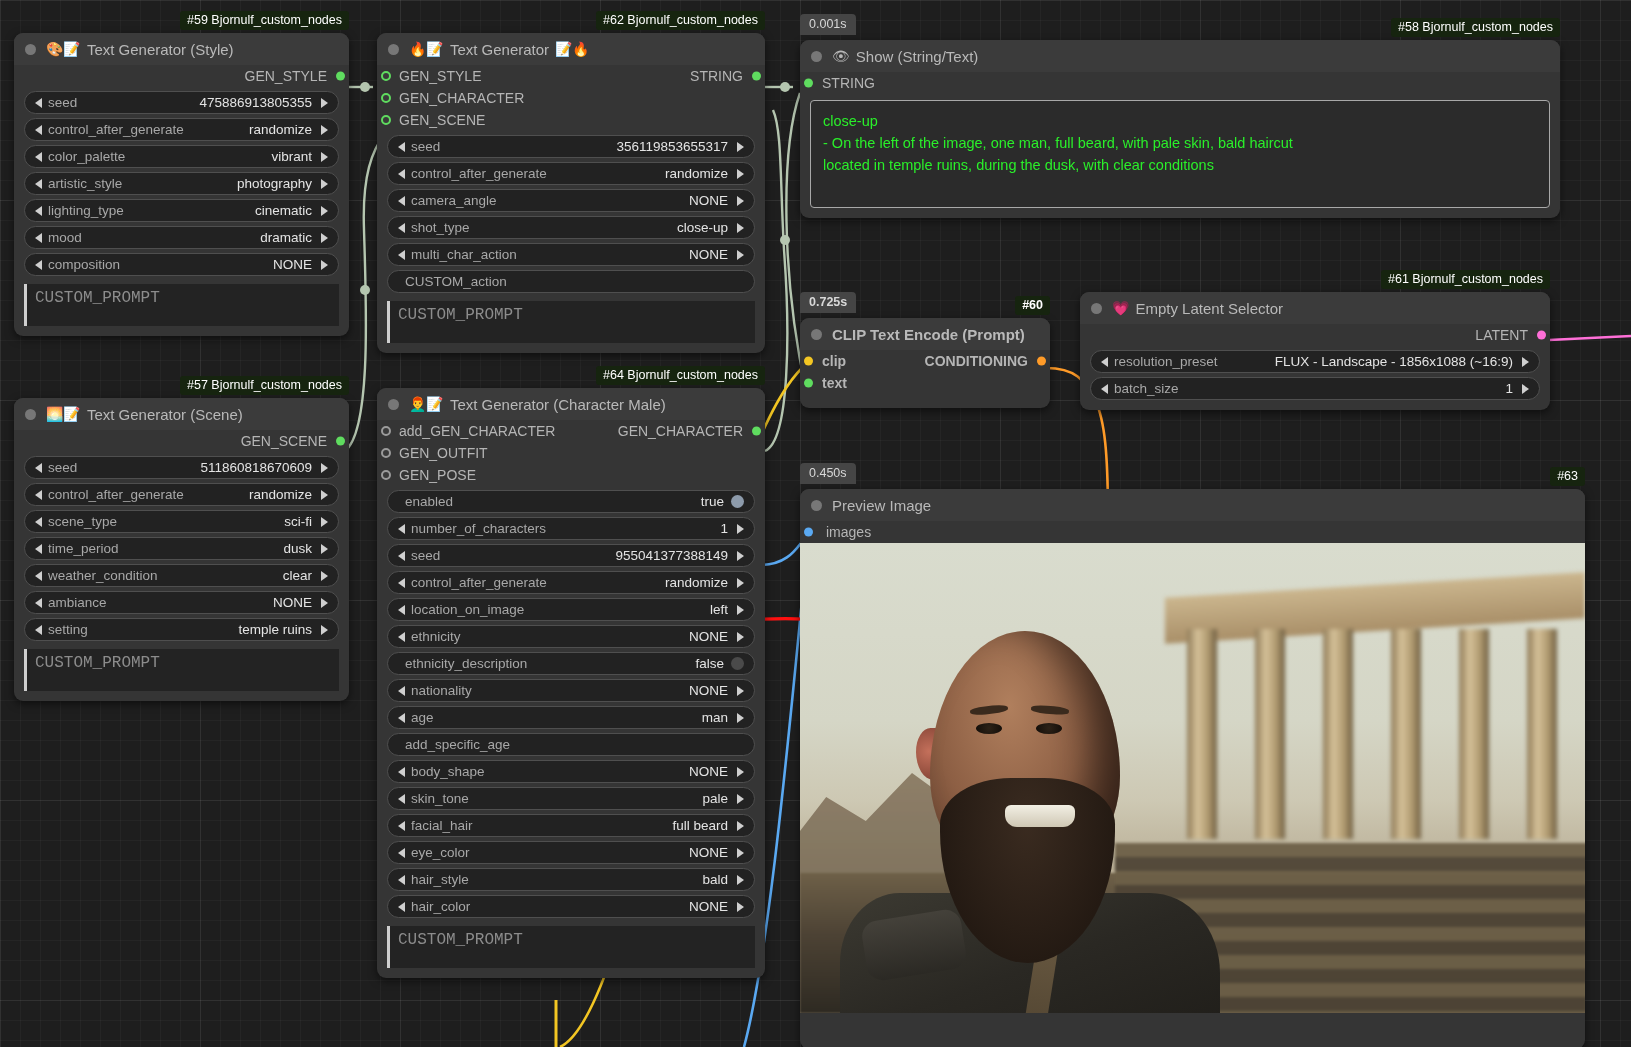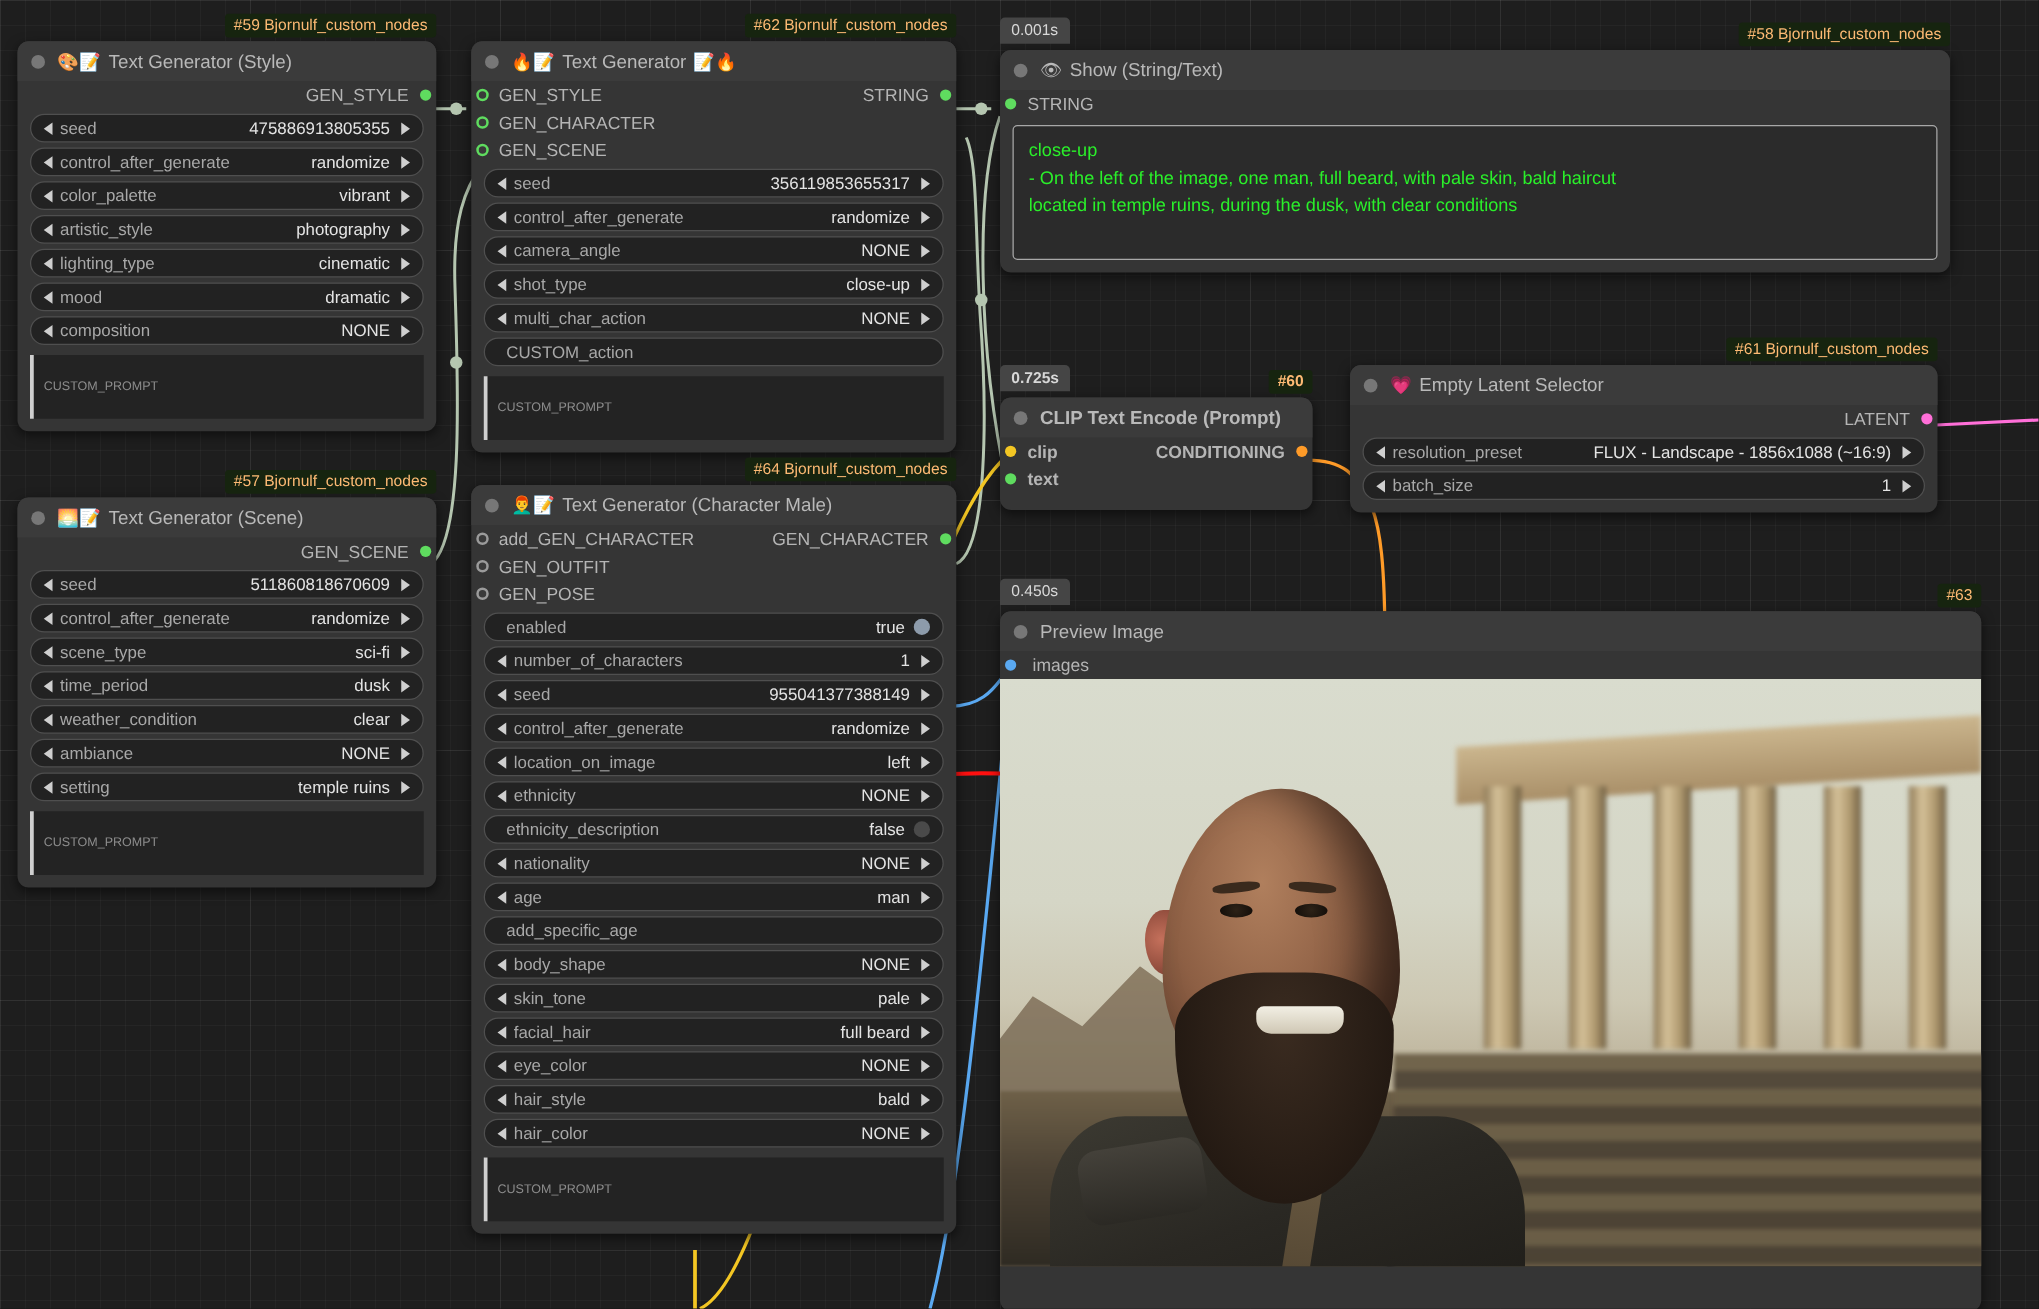--- a/index.html
+++ b/index.html
@@ -47,21 +47,21 @@
     background: #777; margin-right: 10px; flex: 0 0 auto;
   }
   .title-emoji { font-size: 14px; margin-right: 6px; letter-spacing:0px; }
   .title-text { font-size: 15px; color:#b9b9b9; }
 
   
   .nodeid {
     position:absolute;
     top:-22px; right:0px;
     background:#16240f;
-    color:#fdba74;
+    color:#ffffff;
     font-size:12.5px;
     padding:2px 7px 3px 7px;
     border-radius:3px;
     white-space:nowrap;
   }
   .nodeid.plain { background:#16240f; }
   .runtime {
     position:absolute;
     top:-26px; left:0px;
     background:#454545;
@@ -126,24 +126,24 @@
     background:#8d9bab; margin-left:7px; flex:0 0 auto;
   }
   .toggle-knob.off { background:#4a4a4a; }
 
   
   .promptbox {
     margin-top:8px;
     background:#232323;
     border-left:3px solid #cfcfcf;
     min-height:42px;
-    padding:20px 8px;
+    padding:5px 8px;
     color:#8c8c8c;
-    font-family:Liberation Sans, sans-serif;
-    font-size:10px;
+    font-family:Liberation Mono, monospace;
+    font-size:16px;
   }
   .showbox {
     margin-top:6px;
     background:#2b2b2b;
     border:1px solid #a8a8a8;
     border-radius:4px;
     padding:9px 12px;
     color:#2aef2a;
     font-size:14.5px;
     line-height:22px;

